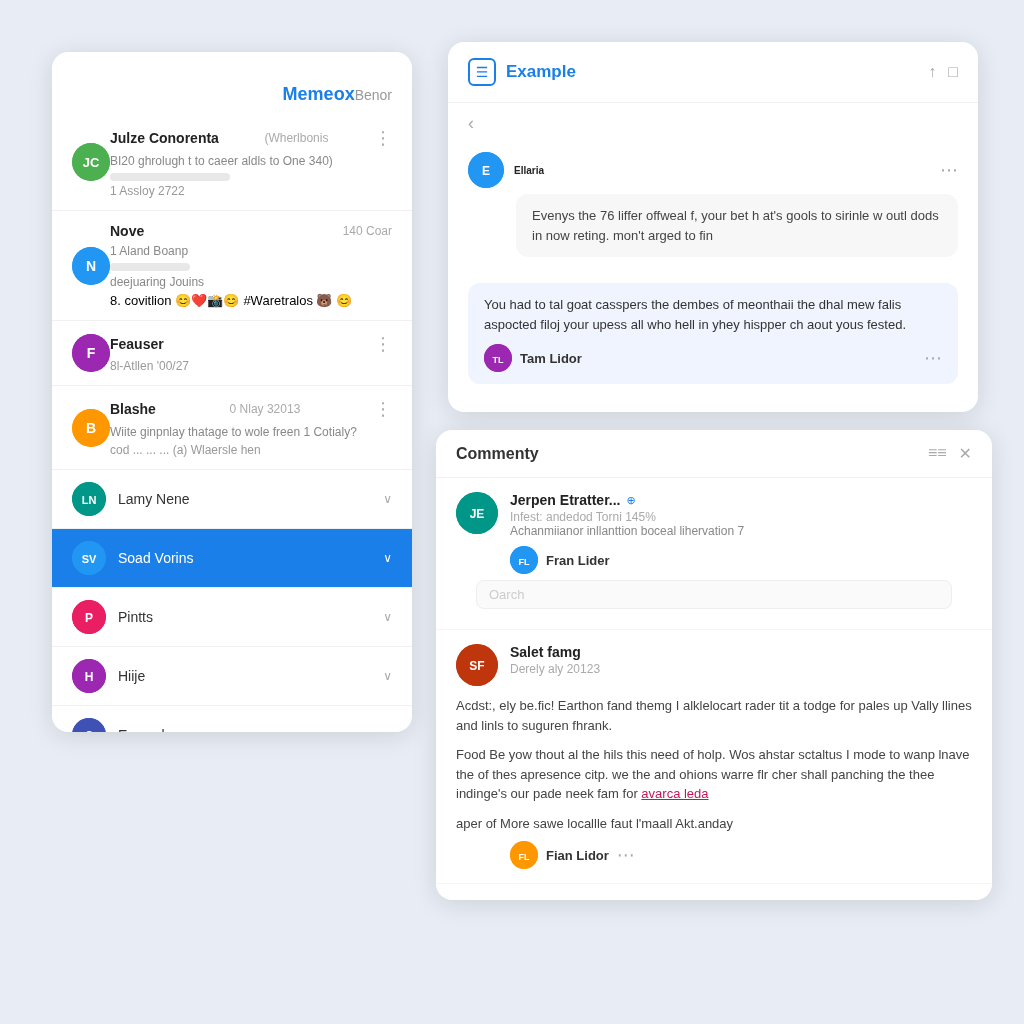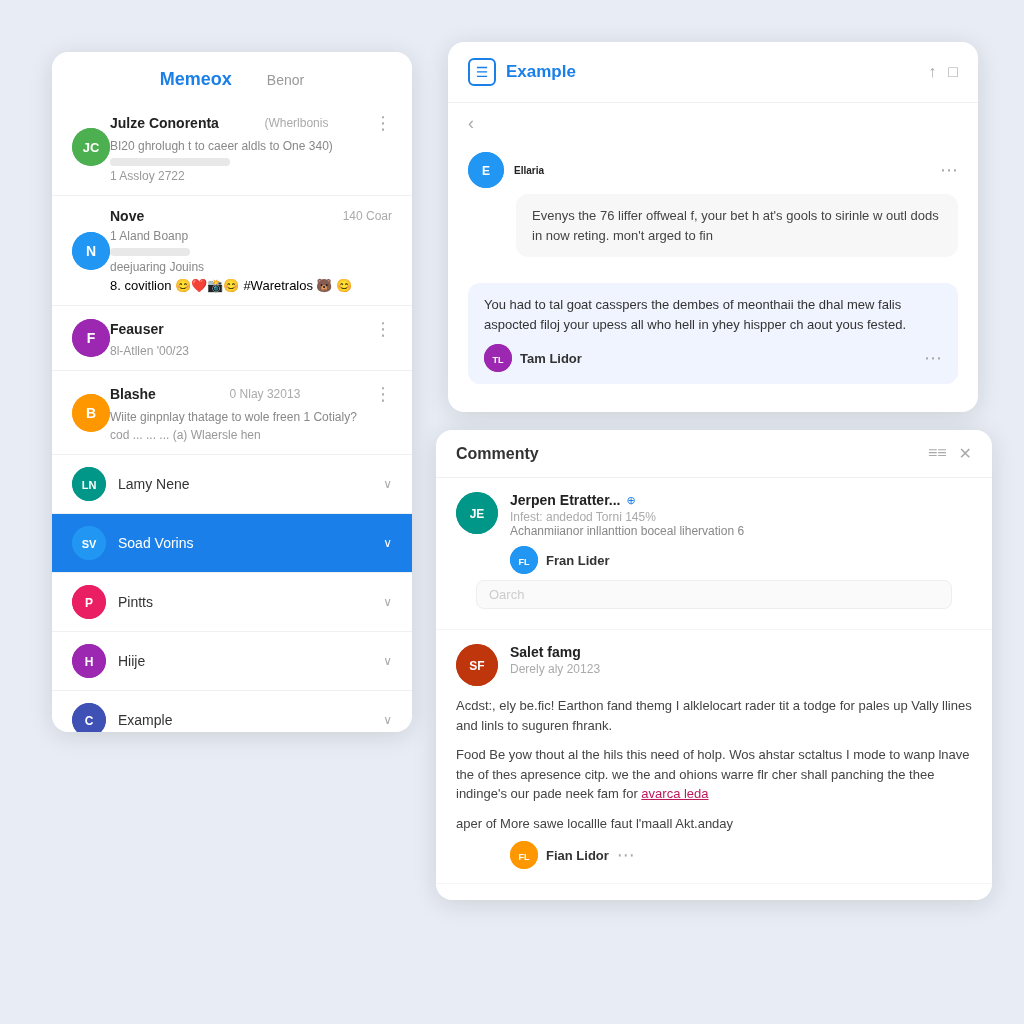--- a/index.html
+++ b/index.html
@@ -20,24 +20,23 @@
       width: 360px;
       height: 680px;
       background: #fff;
       border-radius: 16px;
       box-shadow: 0 4px 24px rgba(0,0,0,0.12);
       overflow: hidden;
     }
 
     .left-header {
       display: flex;
-      justify-content: center;
-      align-items: center;
-      padding: 17px 20px 10px;
-      gap: 35px;
+      justify-content: flex-end;
+      align-items: center;
+      padding: 32px 20px 10px;
     }
 
     .left-title {
       font-size: 18px;
       font-weight: 700;
       color: #1a7fe8;
     }
 
     .left-action {
       font-size: 14px;
@@ -452,21 +451,21 @@
         <svg width="38" height="38" viewBox="0 0 38 38">
             <circle cx="19" cy="19" r="19" fill="#9c27b0"></circle>
             <text x="19" y="24" text-anchor="middle" fill="white" font-size="14" font-weight="600">F</text>
           </svg>
       </div>
       <div class="chat-content">
         <div class="chat-item-header">
           <span class="chat-name">Feauser</span>
           <span class="three-dots">⋮</span>
         </div>
-        <div class="chat-sub">8l-Atllen '00/23</div>
+        <div class="chat-sub">8l-Atllen '00/27</div>
       </div>
     </div>
   </div>
 
   <div class="chat-item">
     <div class="avatar-row">
       <div class="avatar avatar-orange">
         <svg width="38" height="38" viewBox="0 0 38 38">
             <circle cx="19" cy="19" r="19" fill="#ff9800"></circle>
             <text x="19" y="24" text-anchor="middle" fill="white" font-size="14" font-weight="600">B</text>
@@ -616,21 +615,21 @@
             <circle cx="21" cy="21" r="21" fill="#009688"></circle>
             <text x="21" y="26" text-anchor="middle" fill="white" font-size="12" font-weight="600">JE</text>
           </svg>
       </div>
       <div class="comment-right">
         <div class="comment-name-row">
           <span class="comment-name">Jerpen Etratter...</span>
           <span class="comment-badge">⊕</span>
         </div>
         <div class="comment-time">Infest: andedod Torni 145%</div>
-        <div class="comment-tag">Achanmiianor inllanttion boceal lihervation 6</div>
+        <div class="comment-tag">Achanmiianor inllanttion boceal lihervation 7</div>
       </div>
     </div>
     <div class="comment-reply-row">
       <div class="avatar" style="width:28px;height:28px;background:#2196f3;">
         <svg width="28" height="28" viewBox="0 0 28 28">
             <circle cx="14" cy="14" r="14" fill="#2196f3"></circle>
             <text x="14" y="19" text-anchor="middle" fill="white" font-size="9" font-weight="600">FL</text>
           </svg>
       </div>
       <span class="comment-reply-name">Fran Lider</span>

